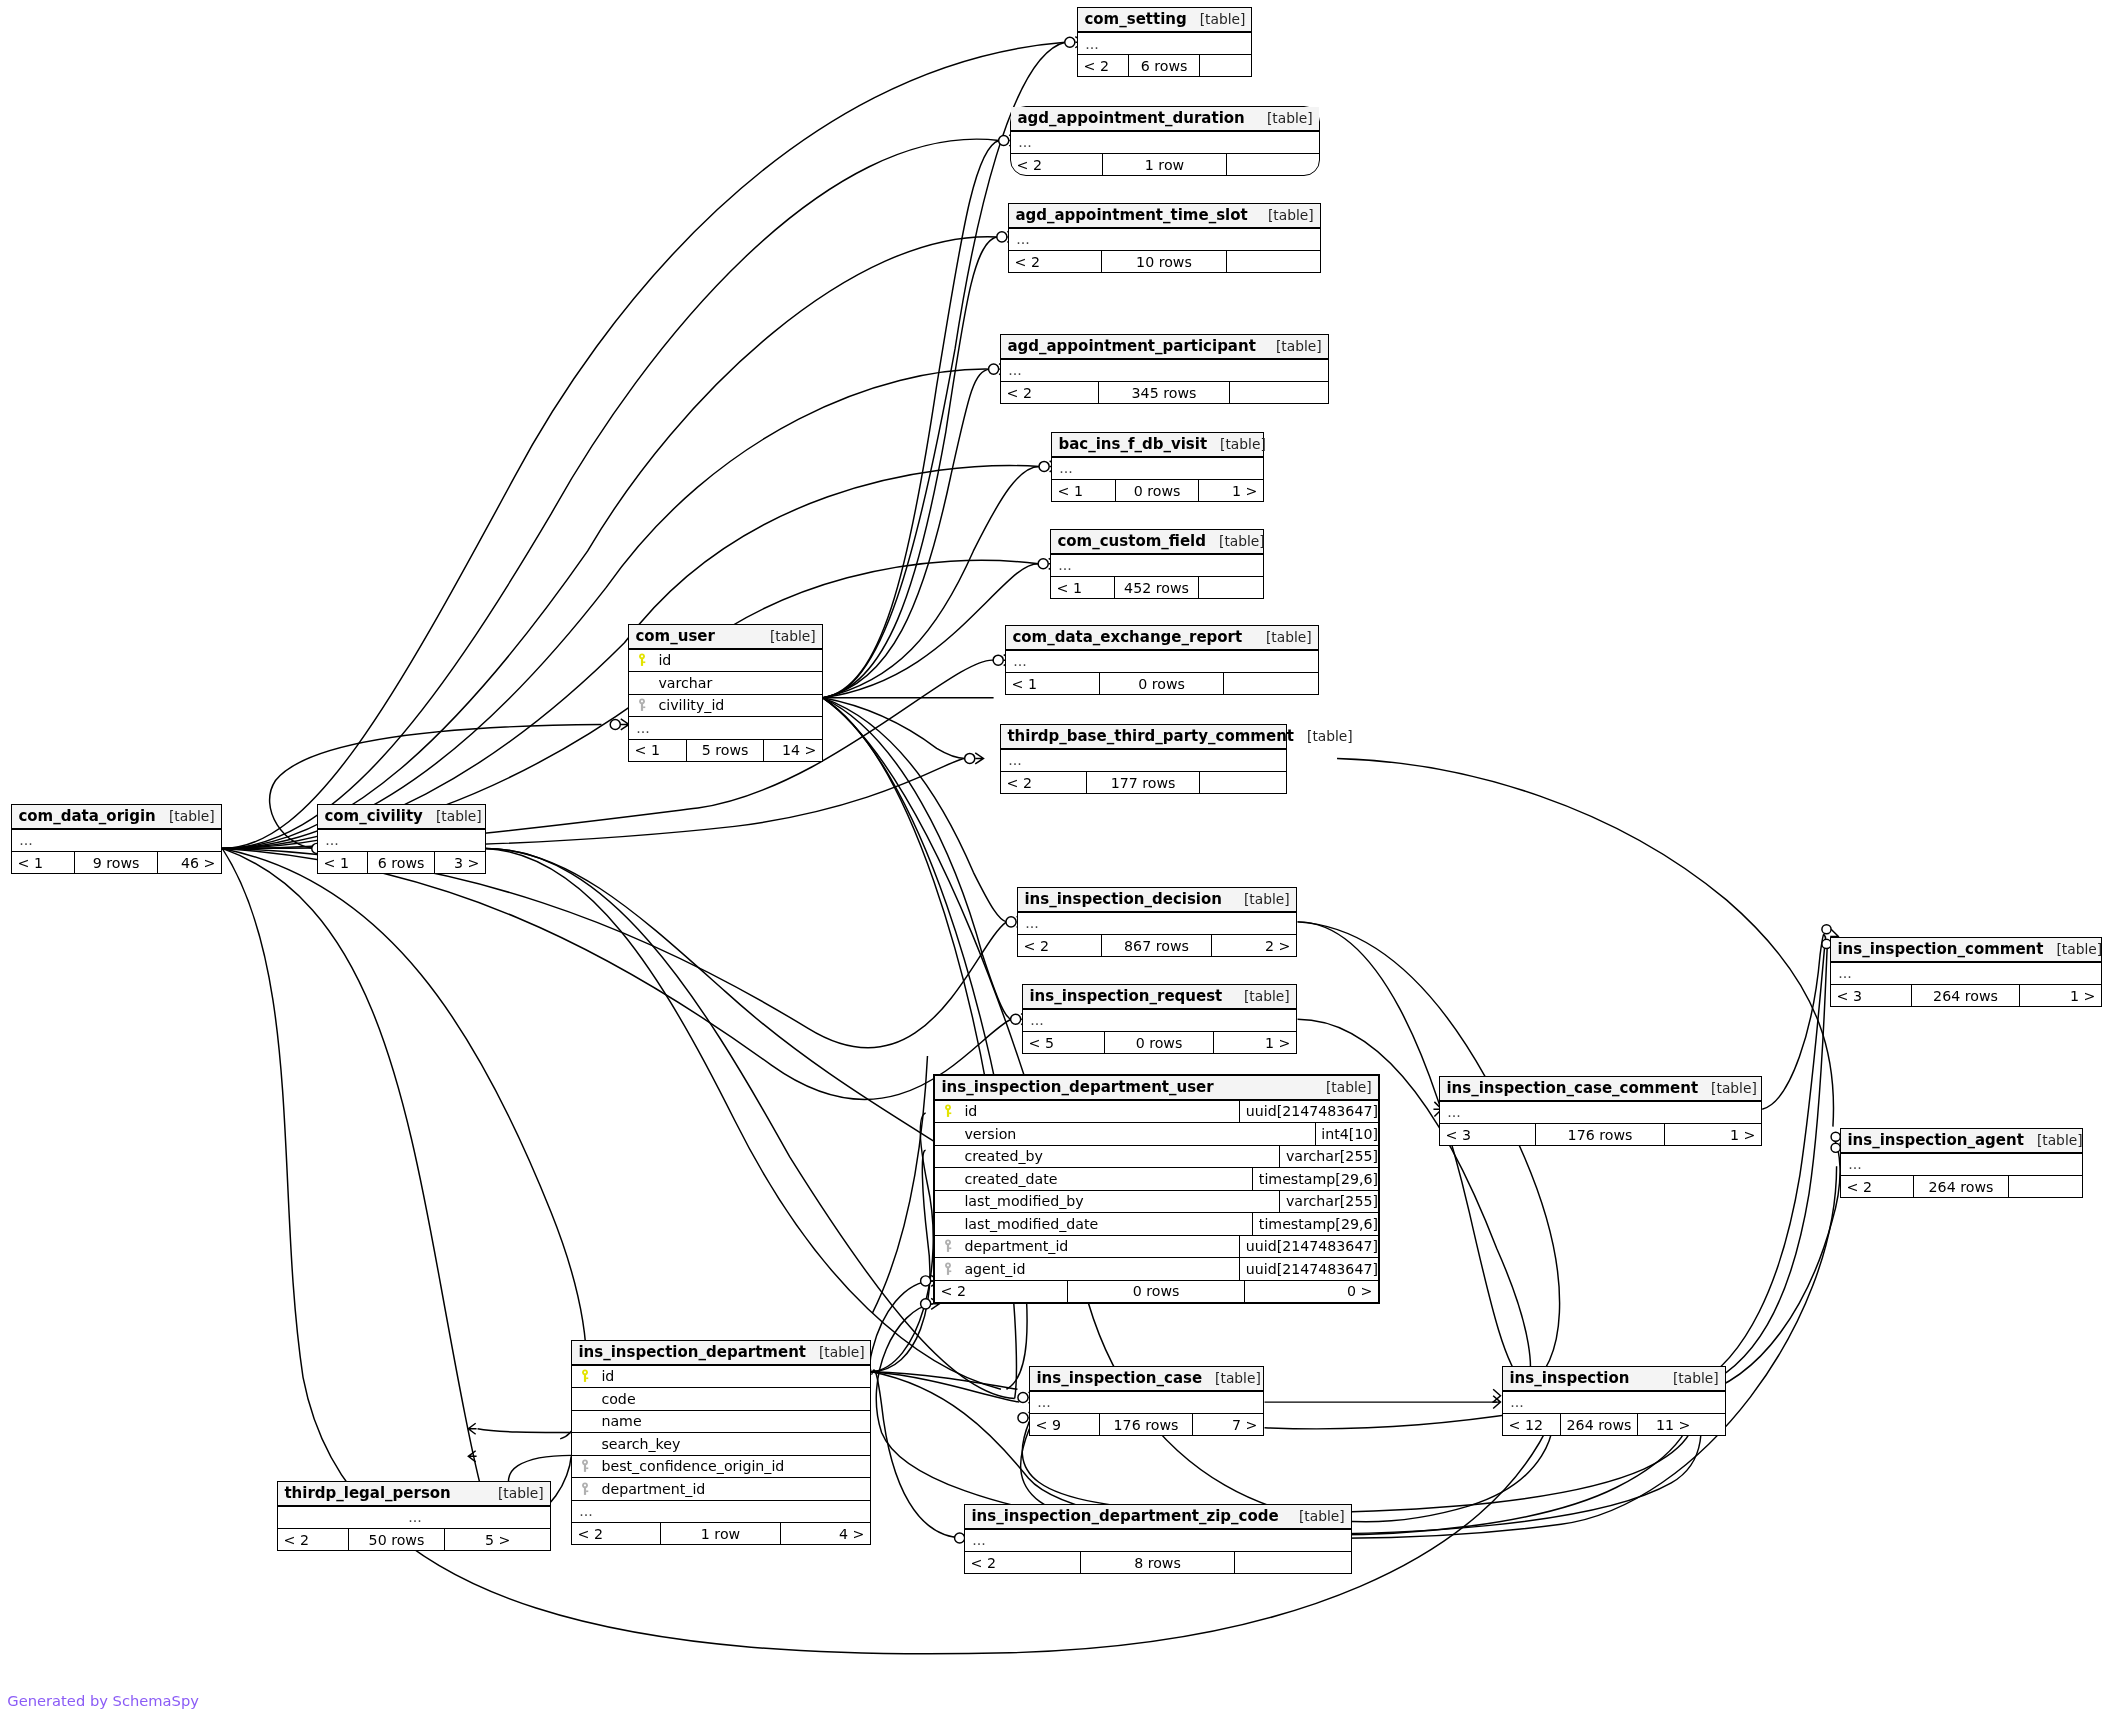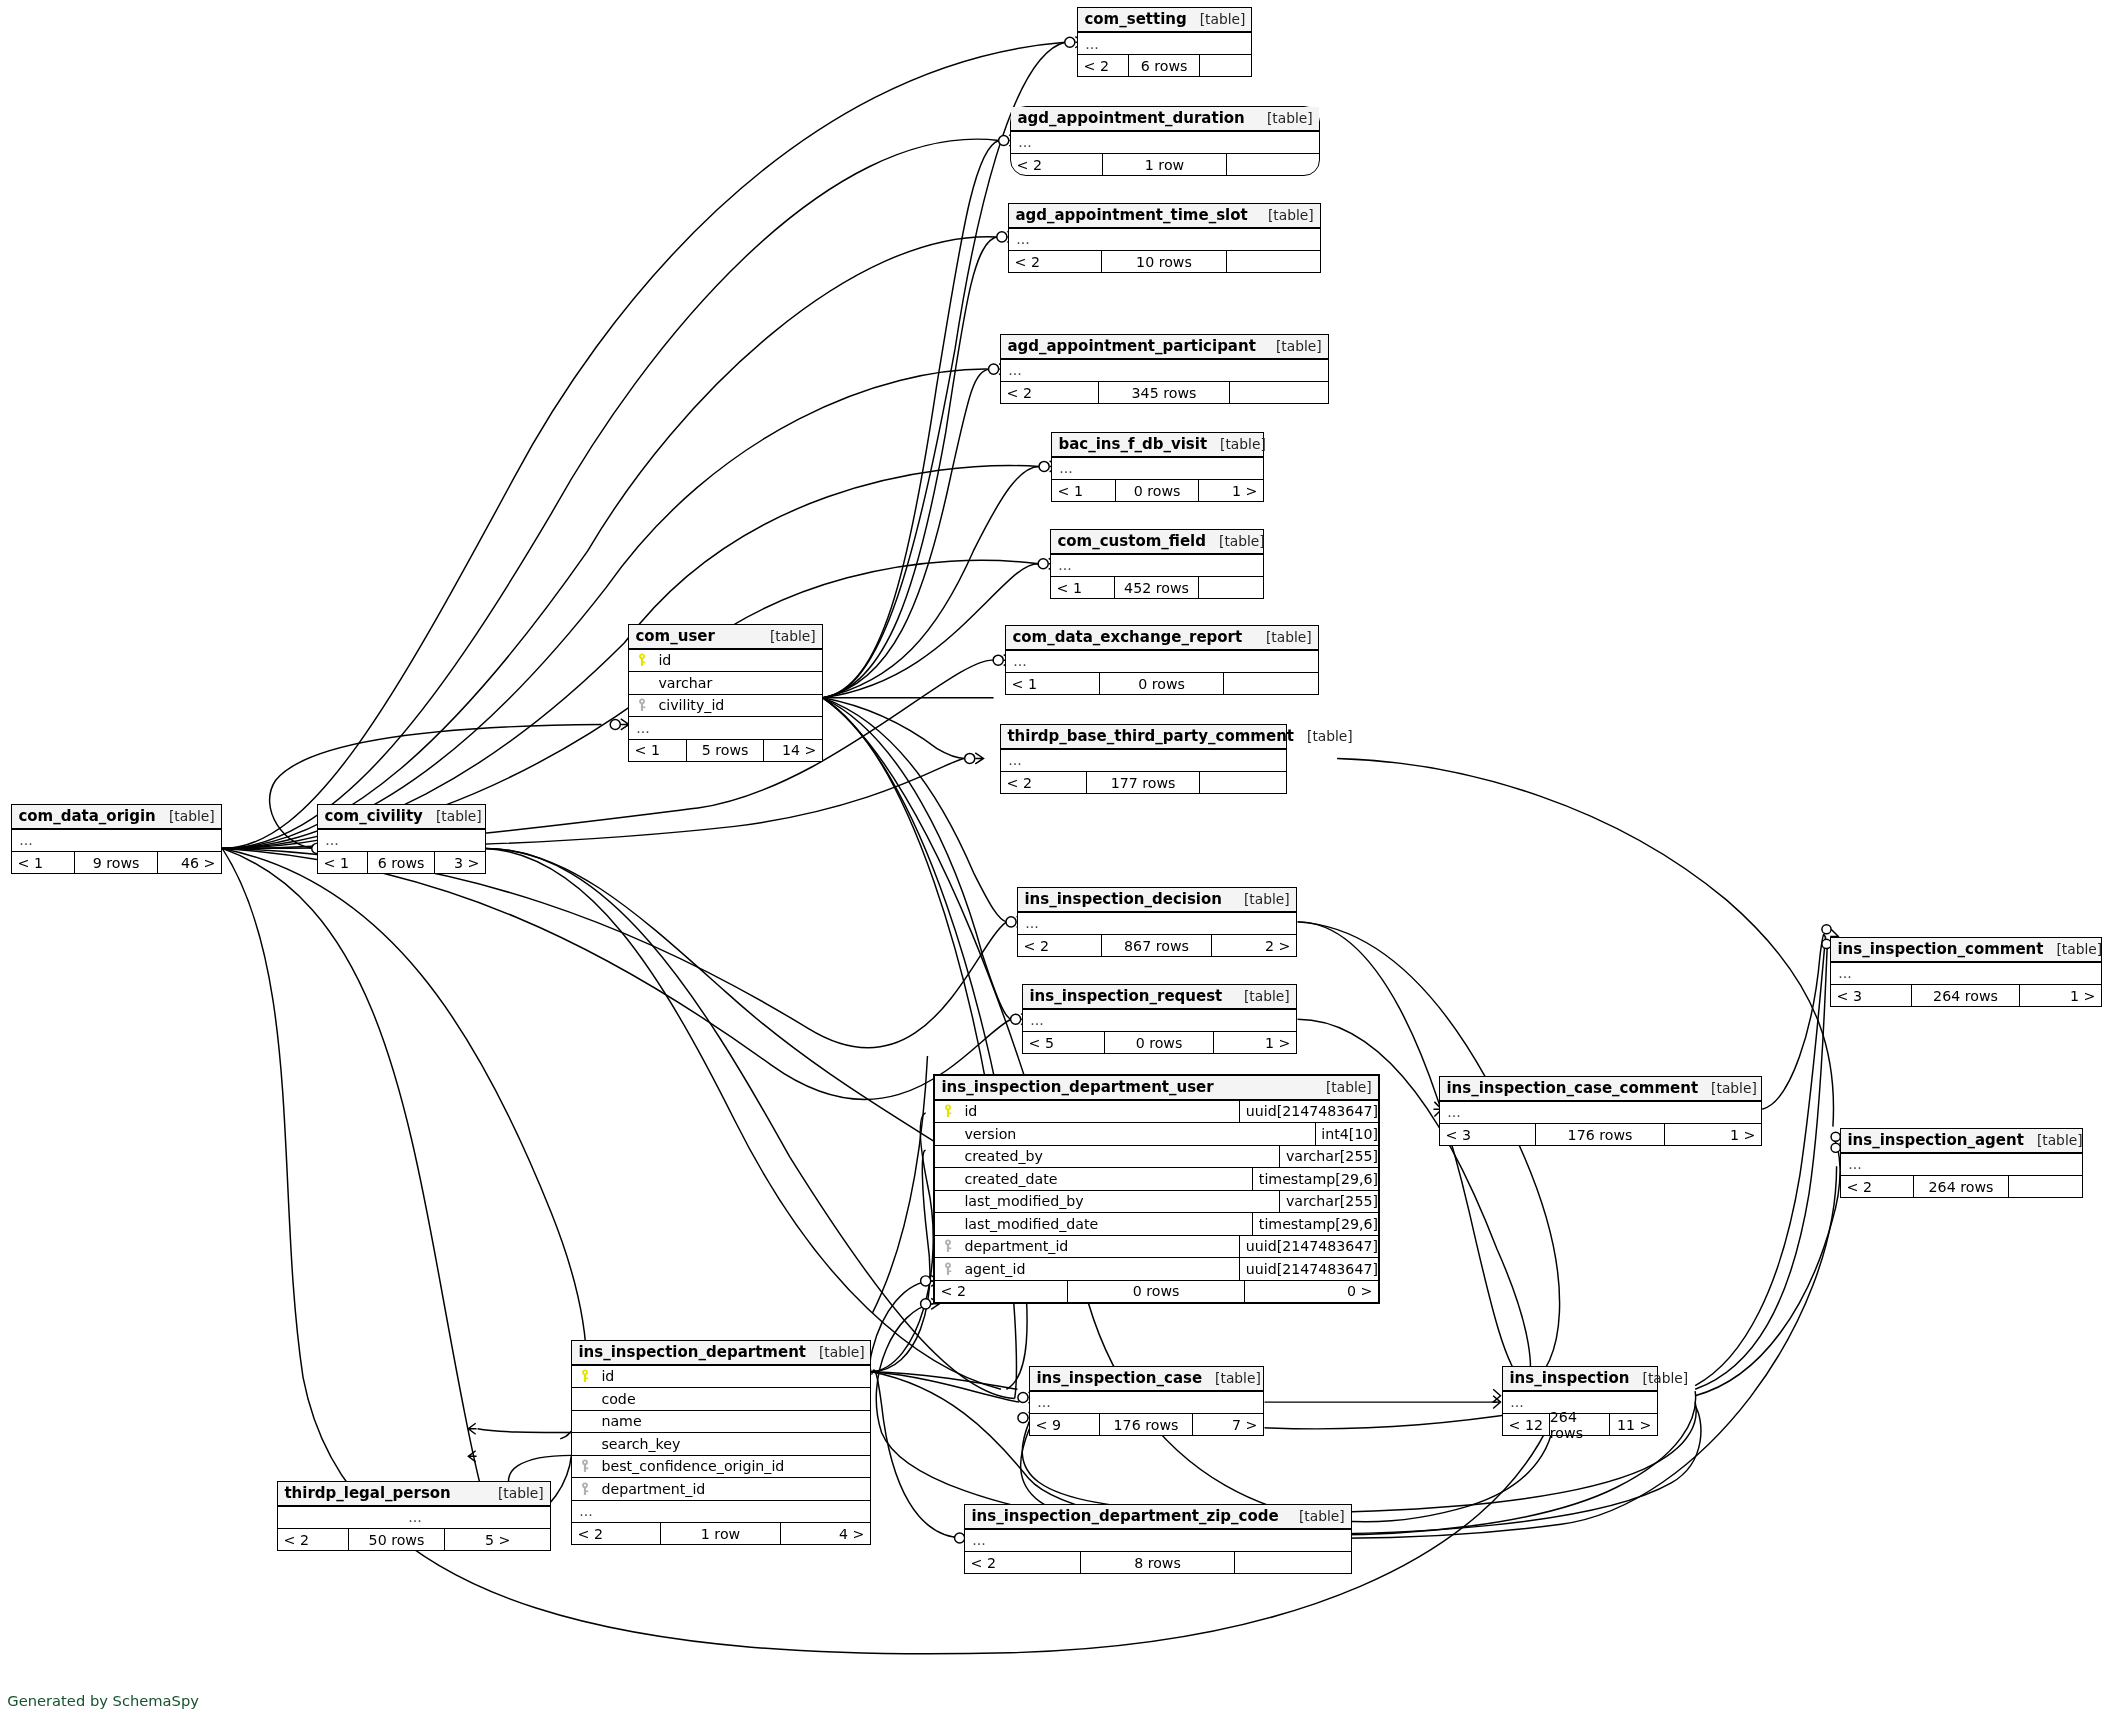--- a/index.html
+++ b/index.html
@@ -35,21 +35,21 @@
   .col.ellipsis{color:#444;font-size:14.2px;padding-left:7.3px;}
 
   .foot{display:flex;height:21px;font-size:14.2px;color:#000;box-sizing:border-box;}
   .foot > div{display:flex;align-items:center;box-sizing:border-box;}
   .foot .f1{justify-content:flex-start;padding-left:5.5px;border-right:1.2px solid #000;}
   .foot .f2{justify-content:center;border-right:1.2px solid #000;}
   .foot .f3{justify-content:flex-end;padding-right:5.5px;}
 
   .key{width:10px;height:13.8px;display:block;}
 
-  .credit{position:absolute;left:7.3px;top:1692px;font-size:14.7px;color:#14532d;z-index:6;}
+  .credit{position:absolute;left:7.3px;top:1692px;font-size:14.7px;color:#8b5cf6;z-index:6;}
 </style>
 </head>
 <body>
 
 <div id="canvas">
 
   <svg class="edges" viewBox="0 0 2301 1883" preserveAspectRatio="none">
     <g>
 
       <path d="M242,924 C340,924 430,760 560,520 C650,350 860,70 1160,46"></path>
@@ -560,21 +560,21 @@
         </div>
         <div class="col ellipsis">
           <span class="cname" style="padding-left:0">...</span>
         </div>
         <div class="foot">
           <div class="f1" style="width:71px">&lt; 9</div>
           <div class="f2" style="width:94px">176 rows</div>
           <div class="f3" style="width:71px">7 &gt;</div>
         </div>
       </div>
-      <div class="tbl" style="left: 1502px; top: 1366px; width: 156px;">
+      <div class="tbl" style="left: 1502px; top: 1366px; width: 224px;">
         <div class="thead">
           <span class="tname">ins_inspection</span>
           <span class="ttag">[table]</span>
         </div>
         <div class="col ellipsis">
           <span class="cname" style="padding-left:0">...</span>
         </div>
         <div class="foot">
           <div class="f1" style="width:58px">&lt; 12</div>
           <div class="f2" style="width:77px">264 rows</div>

